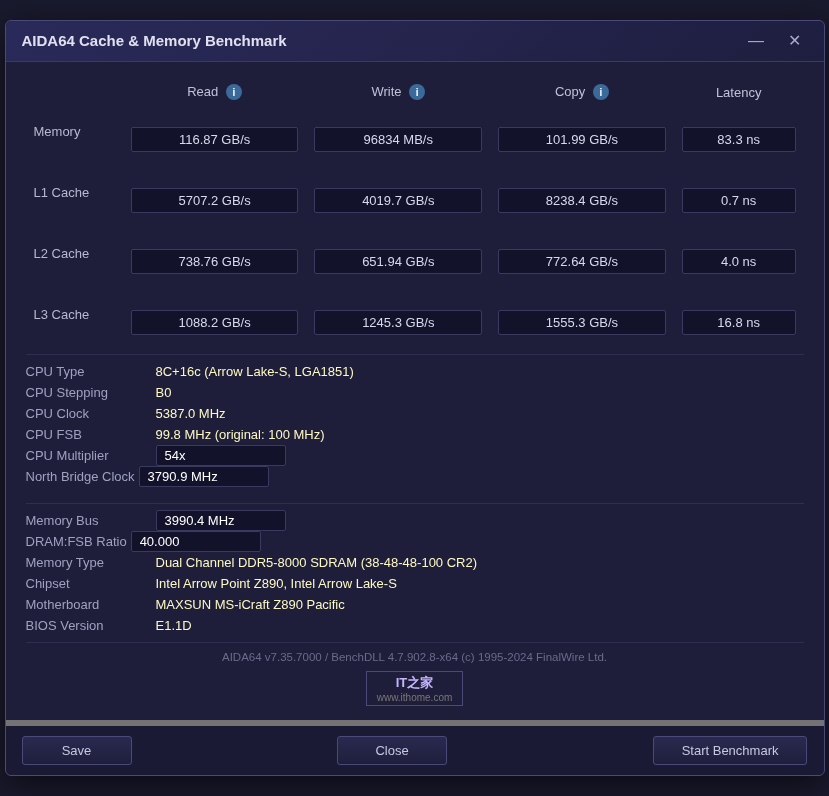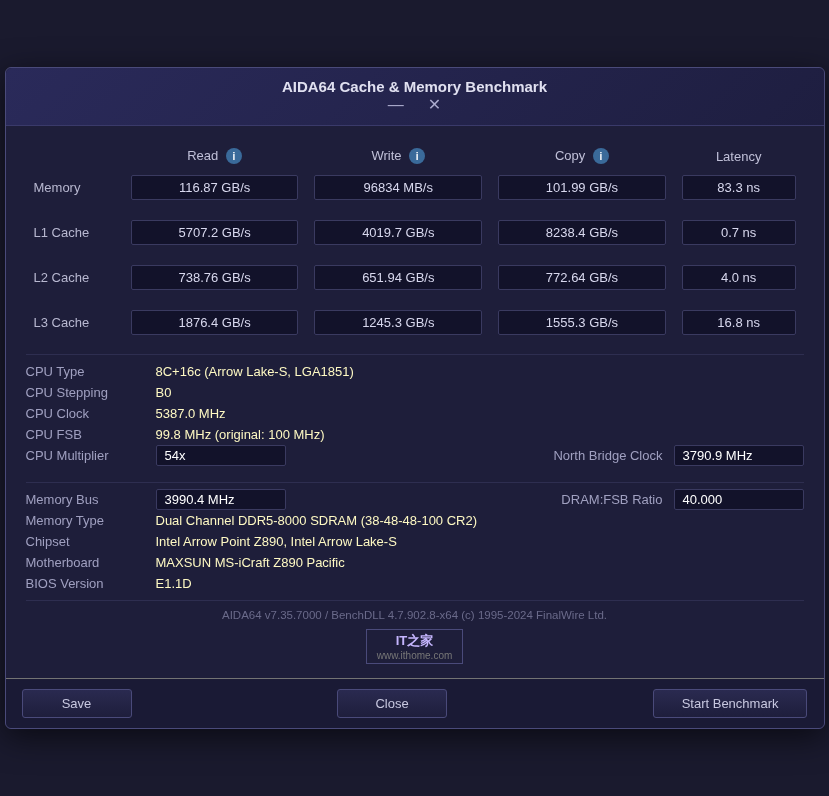--- a/index.html
+++ b/index.html
@@ -25,21 +25,20 @@
       box-shadow: 0 8px 32px rgba(0,0,0,0.6);
     }
     .title-bar {
       background: linear-gradient(135deg, #2a2a5a 0%, #1e1e40 100%);
       padding: 10px 16px;
       display: flex;
       justify-content: space-between;
       align-items: center;
       border-bottom: 1px solid #3a3a6a;
       border-radius: 6px 6px 0 0;
-      flex-direction: column;
     }
     .title-bar-title {
       font-size: 15px;
       font-weight: 600;
       color: #e0e0f0;
     }
     .title-bar-controls {
       display: flex;
       gap: 12px;
       align-items: center;
@@ -84,20 +83,21 @@
     .value-box {
       background: #12122a;
       border: 1px solid #3a3a60;
       border-radius: 2px;
       text-align: center;
       padding: 4px 8px;
       color: #d8d8ee;
       font-size: 13px;
       display: block;
       width: 100%;
+      margin-top: 16px;
     }
     .col-read, .col-write, .col-copy { width: 170px; }
     .col-latency { width: 120px; }
     .info-icon {
       display: inline-flex;
       align-items: center;
       justify-content: center;
       width: 16px;
       height: 16px;
       border-radius: 50%;
@@ -139,30 +139,31 @@
       border: 1px solid #3a3a60;
       border-radius: 2px;
       padding: 2px 8px;
       color: #ffffff;
       display: inline-block;
       min-width: 130px;
     }
     .info-row-split {
       display: flex;
       width: 100%;
+      flex-direction: column;
     }
     .info-row-split .left-part {
       display: flex;
       align-items: center;
       flex: 1;
     }
     .info-row-split .right-part {
       display: flex;
       align-items: center;
-      gap: 11px;
+      gap: 4px;
     }
     .right-label {
       color: #a0a0c0;
       white-space: nowrap;
     }
     
     .footer-text {
       text-align: center;
       color: #6a6a8a;
       font-size: 11.5px;
@@ -180,21 +181,21 @@
       border: 1px solid #4a4a7a;
       padding: 2px 10px;
       font-size: 11px;
       color: #888;
     }
     .button-bar {
       display: flex;
       justify-content: space-between;
       padding: 10px 16px;
       background: #1a1a35;
-      border-top: 1px solid #737373;
+      border-top: 6px solid #737373;
       border-radius: 0 0 6px 6px;
     }
     .action-btn {
       background: linear-gradient(180deg, #2a2a50 0%, #1e1e3c 100%);
       border: 1px solid #4a4a7a;
       color: #c8c8e0;
       padding: 6px 28px;
       font-size: 13px;
       cursor: pointer;
       border-radius: 3px;
@@ -289,21 +290,21 @@
       <td>
               <span class="value-box">4.0 ns</span>
             </td>
     </tr>
           <tr class="bench-row-gap">
             <td colspan="5"></td>
           </tr>
           <tr>
       <td class="row-label">L3 Cache</td>
       <td>
-              <span class="value-box">1876.4 GB/s</span>
+              <span class="value-box">1088.2 GB/s</span>
             </td>
       <td>
               <span class="value-box">1245.3 GB/s</span>
             </td>
       <td>
               <span class="value-box">1555.3 GB/s</span>
             </td>
       <td>
               <span class="value-box">16.8 ns</span>
             </td>

